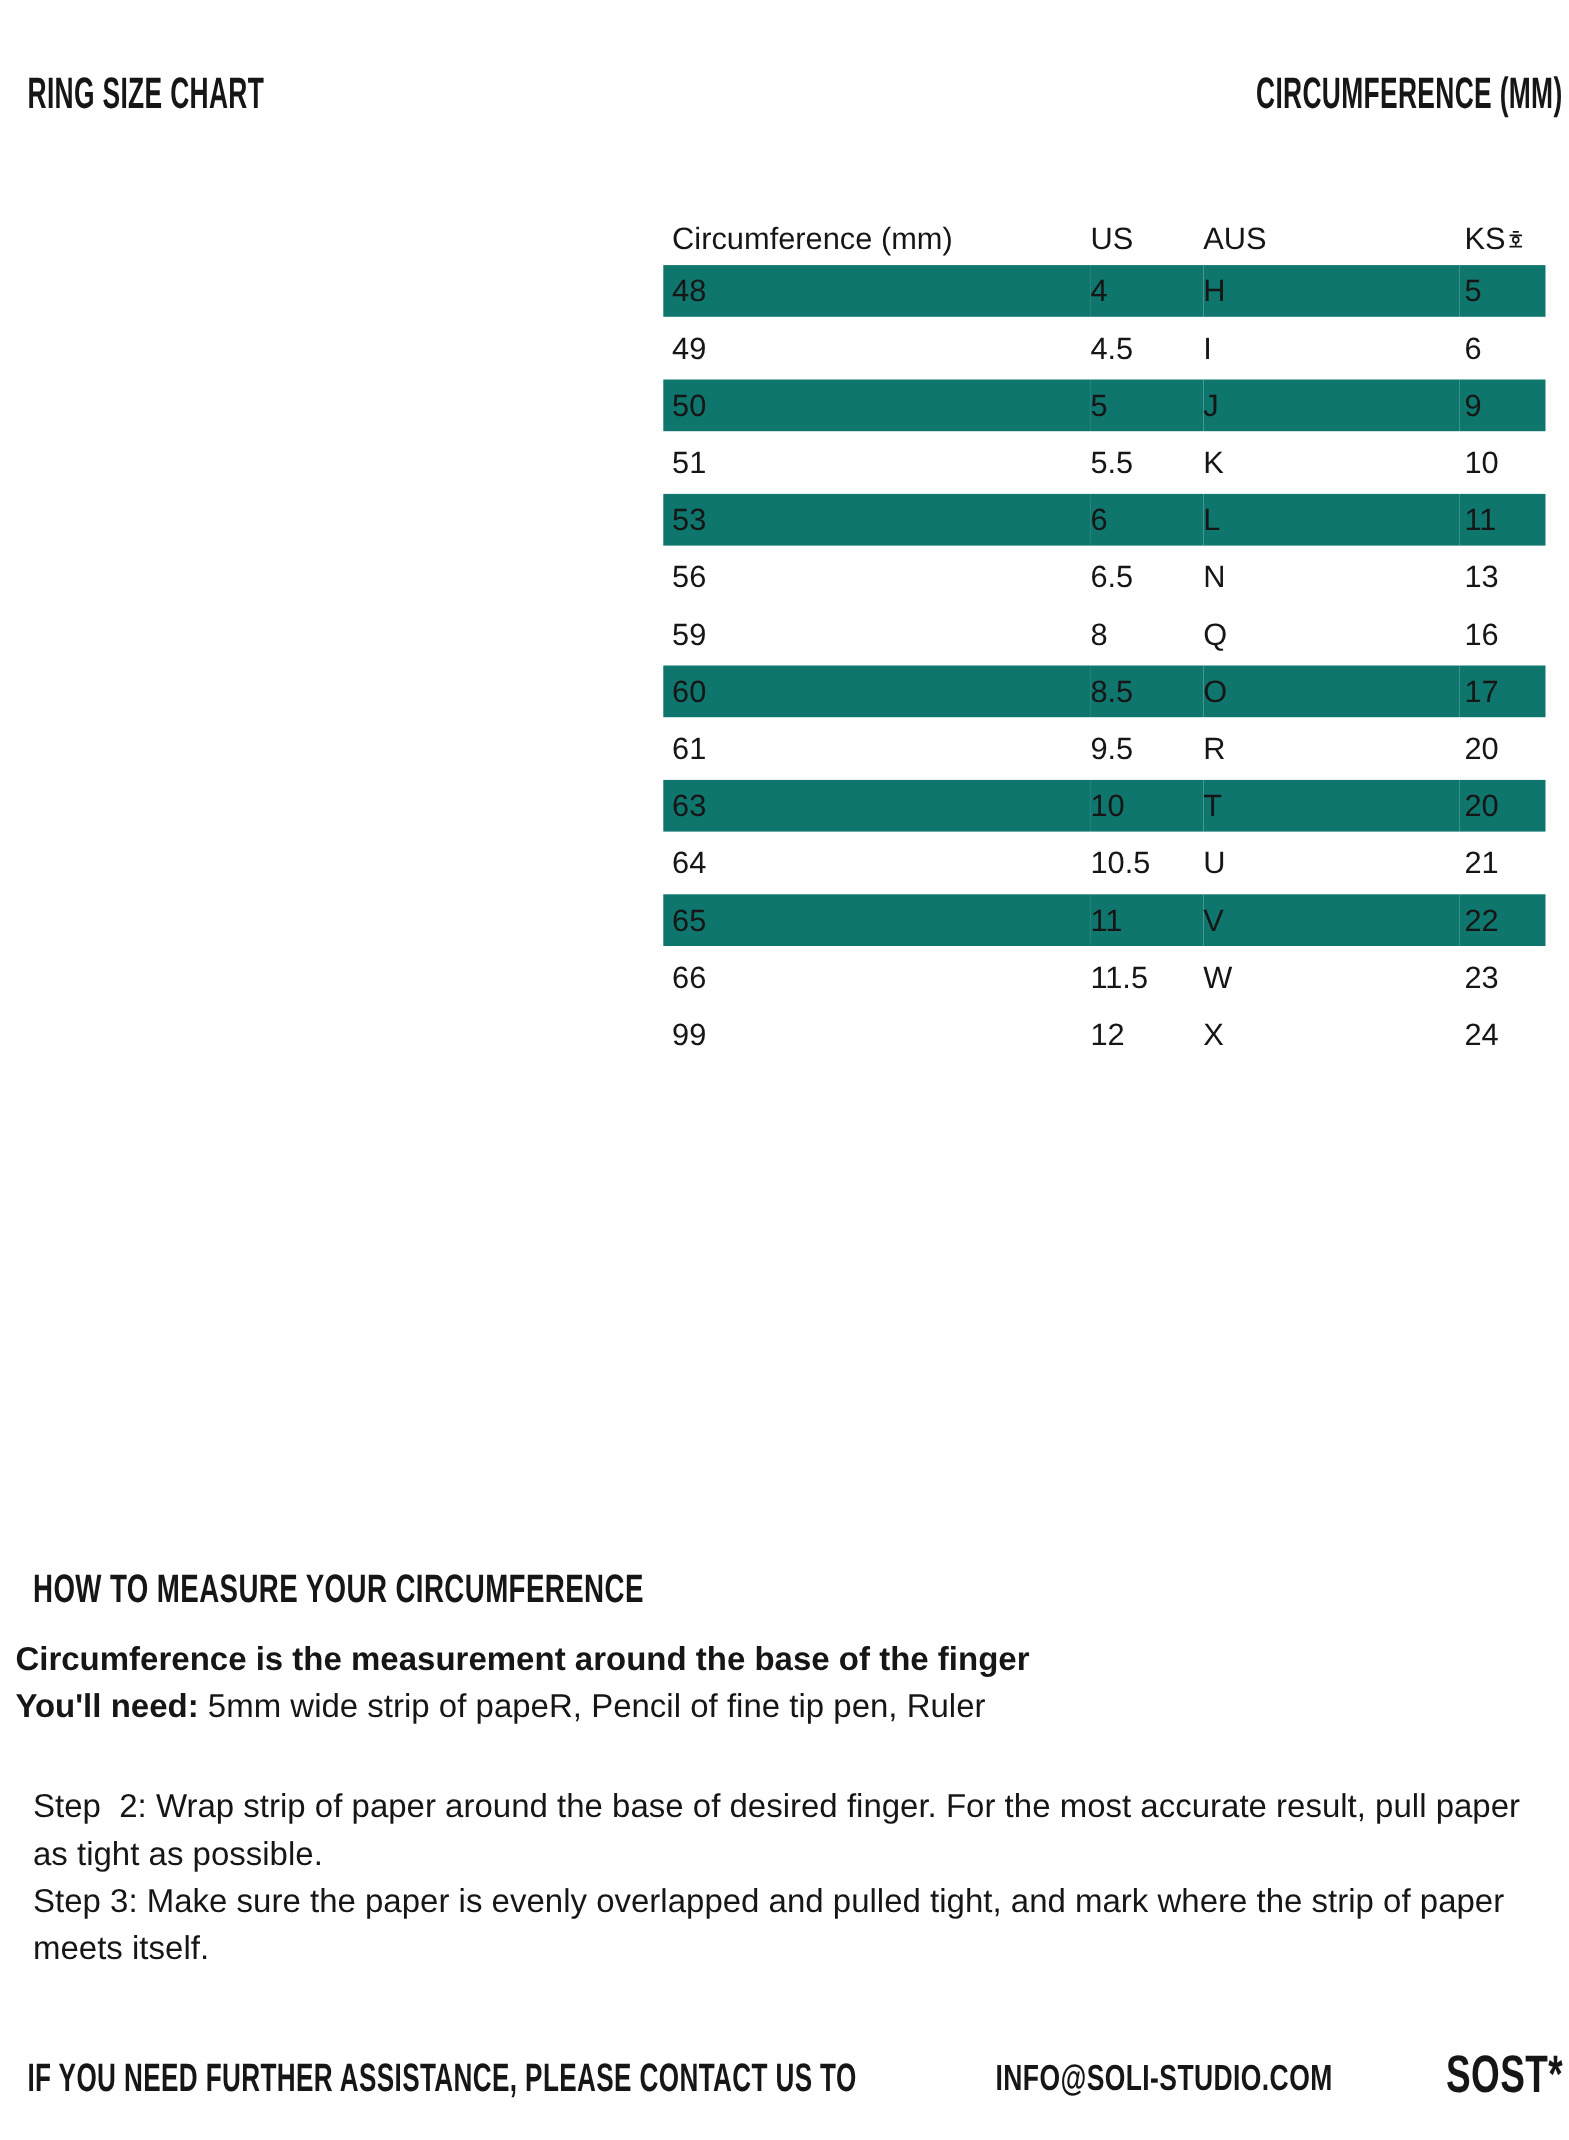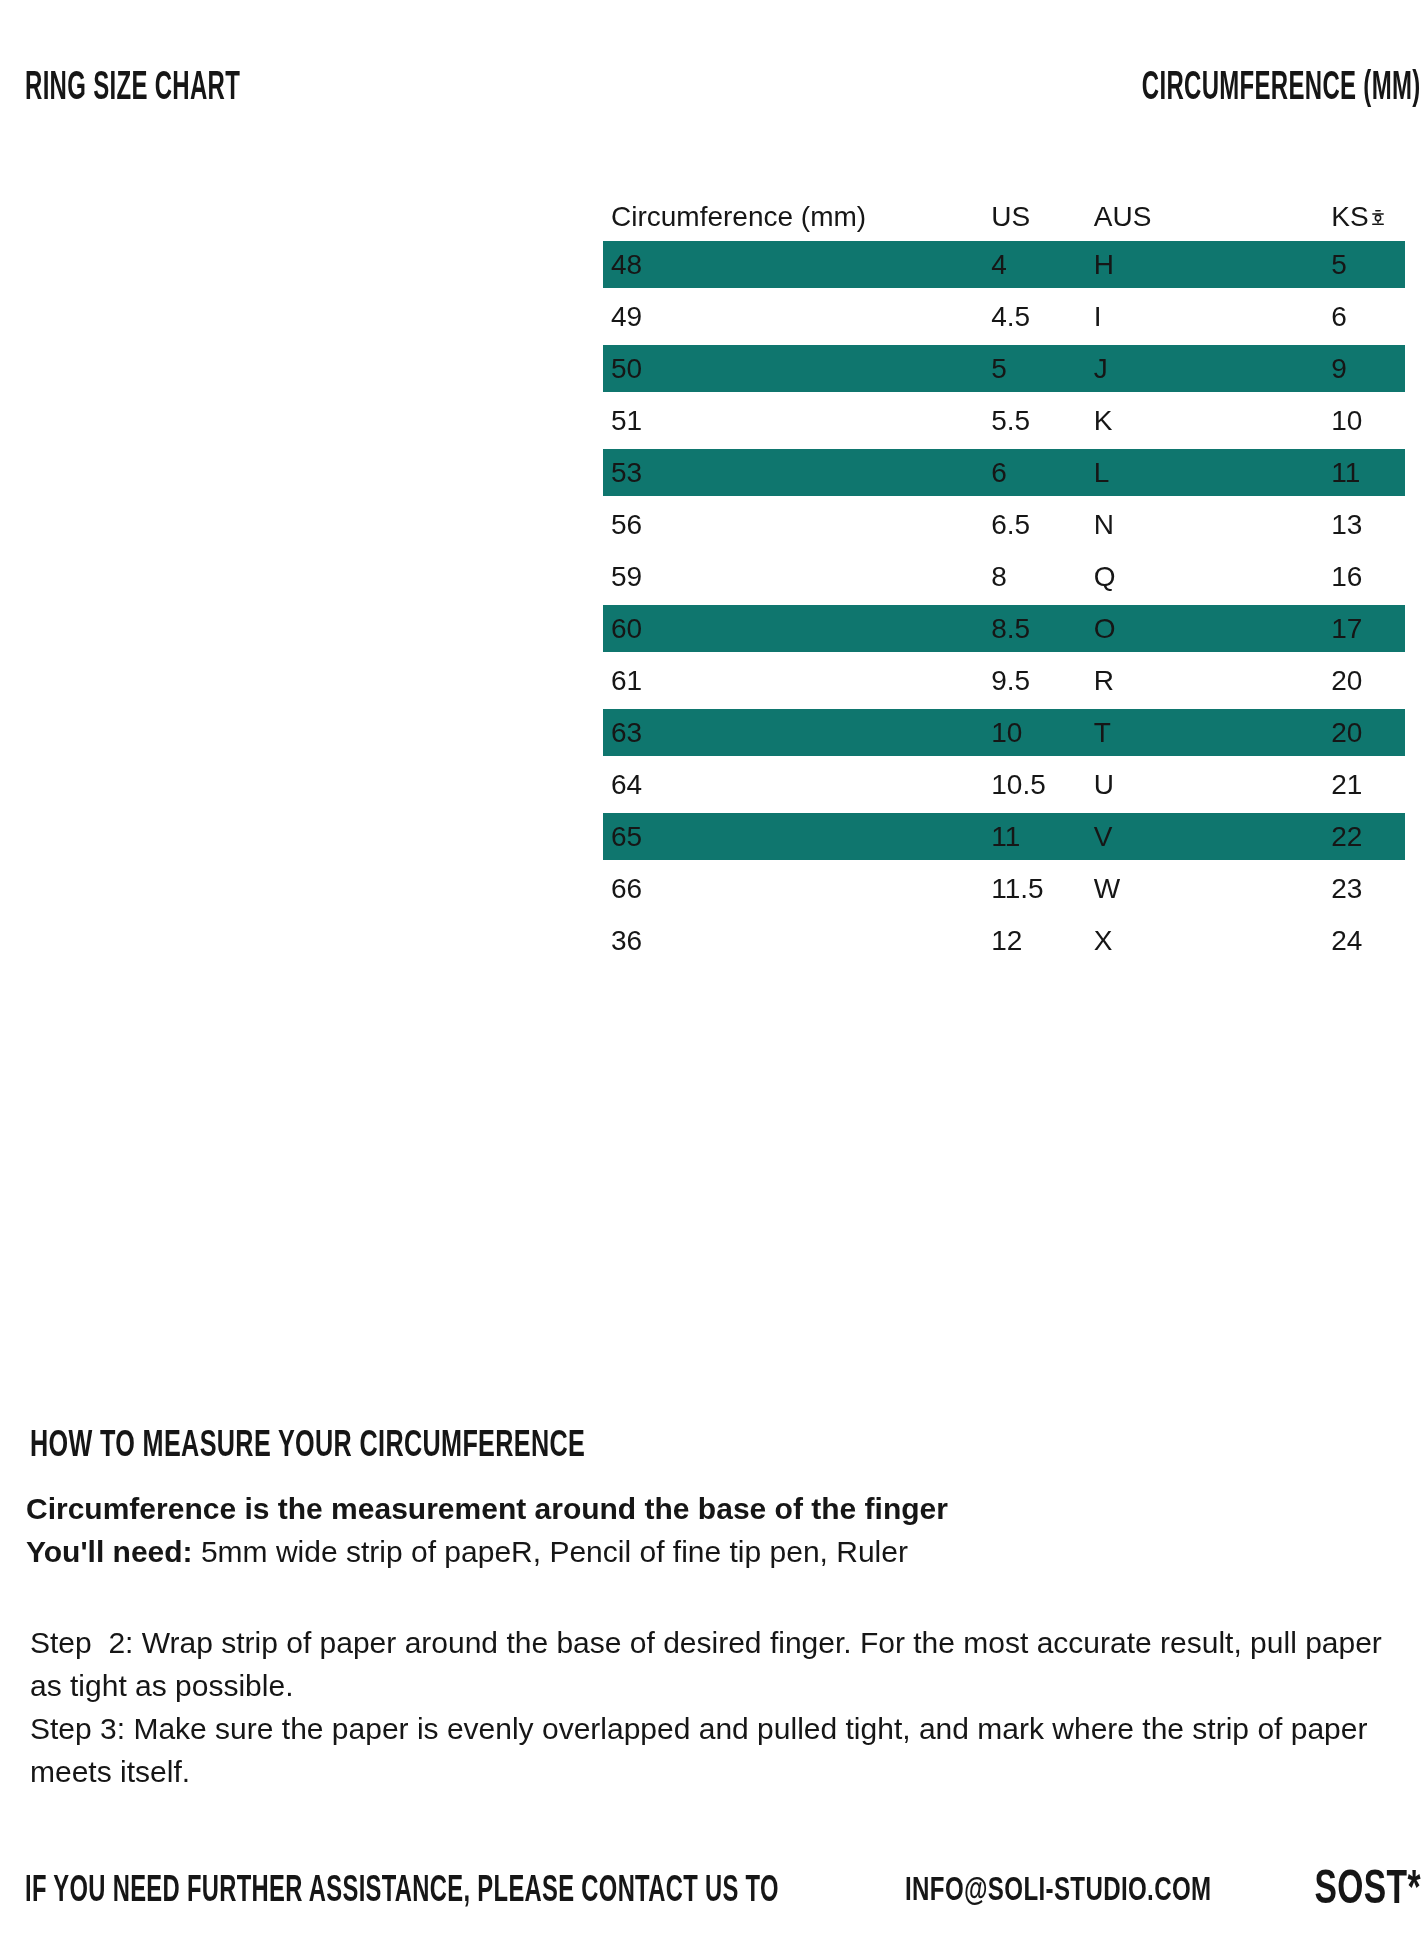--- a/index.html
+++ b/index.html
@@ -43,21 +43,21 @@
   .col-circ { width:382px; padding-left:8px !important; }
   .col-us   { width:103px; }
   .col-aus  { width:235px; }
   .col-ks   { width:74px;  padding-left:4px !important; }
   tr.shaded td { background:#0f766e; }
   .ks-suffix { display:inline-block; margin-left:3px; }
 
   
   .howto-heading { position:absolute; left:30px; top:1400px; font-size:36px; transform:scaleX(0.70); letter-spacing:0.5px; }
   .howto-intro {
-    position:absolute; left:26px; top:1464px;
+    position:absolute; left:14px; top:1464px;
     font-size:30px; line-height:43px; width:1365px;
   }
   .howto-intro .bold-line { font-weight:bold; }
   .howto-steps {
     position:absolute; left:30px; top:1598px;
     font-size:30px; line-height:43px; width:1365px;
   }
   .howto-steps p { margin:0; white-space:pre-wrap; }
 
   
@@ -164,21 +164,21 @@
           <td class="col-aus">V</td>
           <td class="col-ks">22</td>
         </tr>
         <tr>
           <td class="col-circ">66</td>
           <td class="col-us">11.5</td>
           <td class="col-aus">W</td>
           <td class="col-ks">23</td>
         </tr>
         <tr>
-          <td class="col-circ">36</td>
+          <td class="col-circ">99</td>
           <td class="col-us">12</td>
           <td class="col-aus">X</td>
           <td class="col-ks">24</td>
         </tr>
       </tbody>
     </table>
   </div>
 
   <div class="condensed howto-heading">HOW TO MEASURE YOUR CIRCUMFERENCE</div>
 

